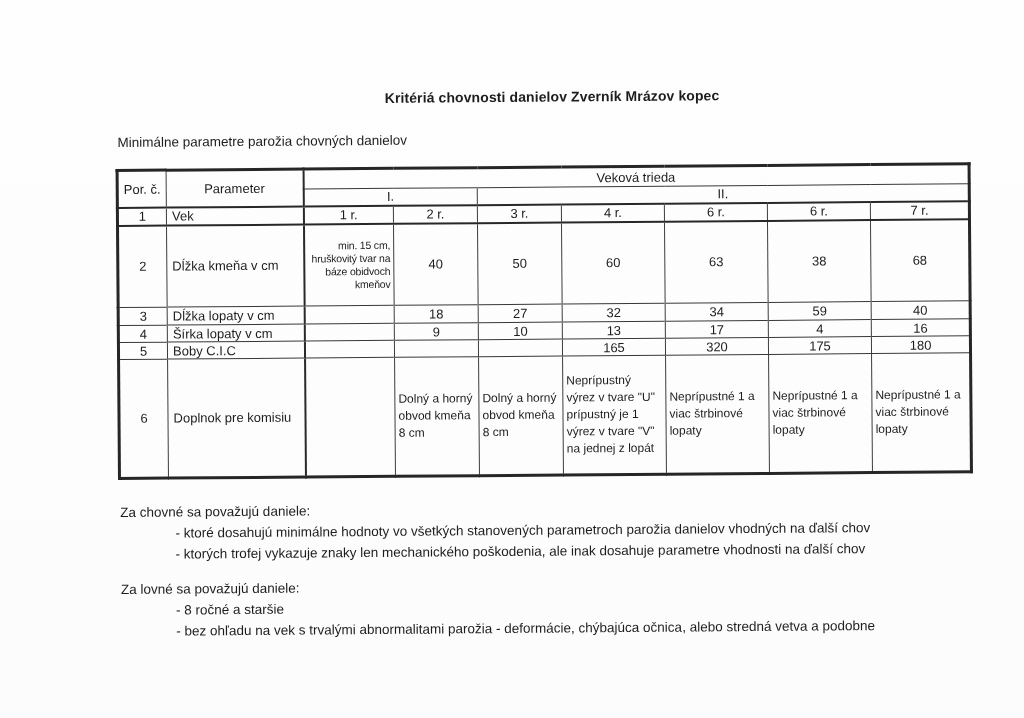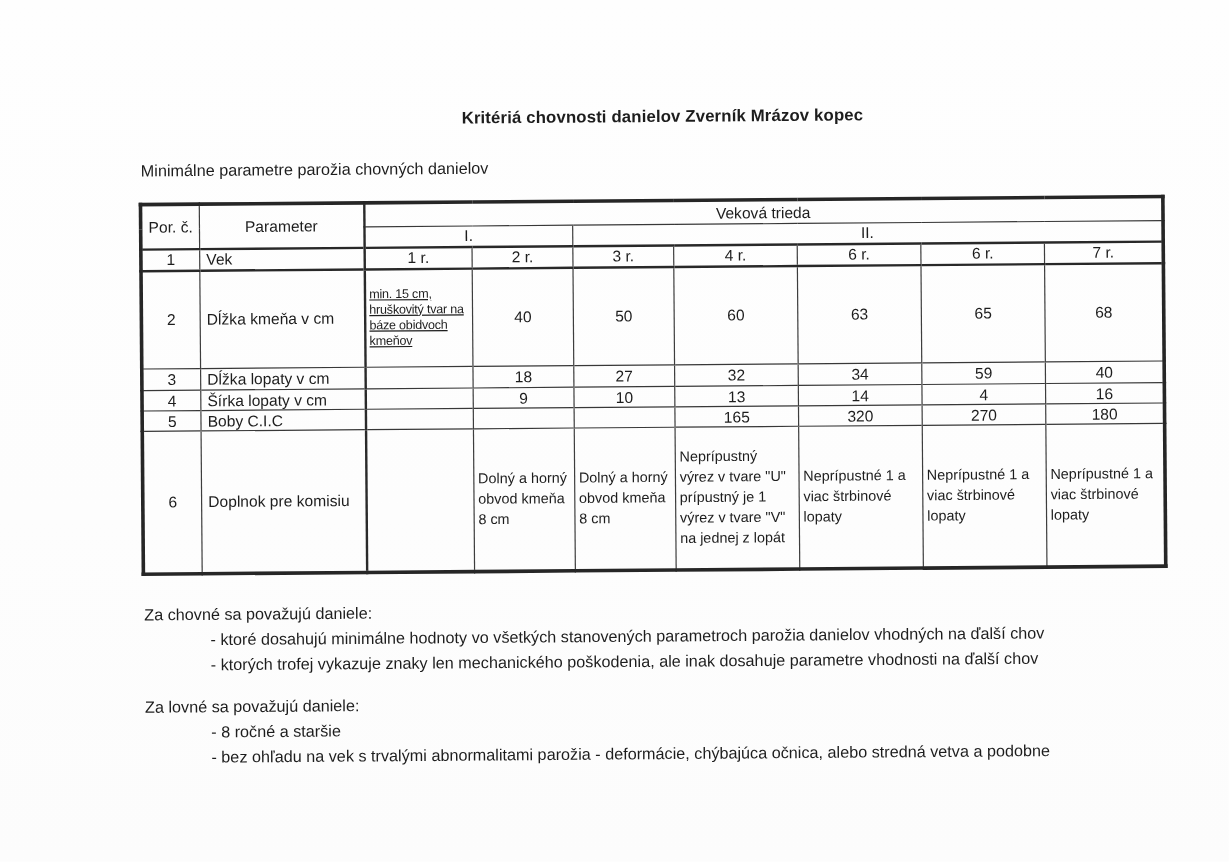--- a/index.html
+++ b/index.html
@@ -39,22 +39,22 @@
     padding:0 2px;
     overflow:hidden;
     vertical-align:middle;
   }
   .criteria .ctr{text-align:center;}
   .criteria .param{text-align:left;padding-left:5px;}
   .criteria .thickR{border-right:2.5px solid #2a2a2a;}
   .criteria tr.rVek td{border-top:2.5px solid #282828;}
   .criteria tr.r2 td{border-top:2.5px solid #282828;}
   .criteria .small{
-    font-size:10.5px;line-height:13px;text-align:left;
-    padding:2px 3px;letter-spacing:-.2px;text-decoration:underline;
+    font-size:10.5px;line-height:13px;text-align:right;
+    padding:2px 3px;letter-spacing:-.2px;
   }
   .criteria .txt{
     font-size:12px;line-height:17px;text-align:left;
     padding:2px 3px;vertical-align:middle;
   }
   tr.hA{height:20px;} tr.hB{height:17px;}
   tr.rVek{height:18px;} tr.r2{height:82px;}
   tr.r3{height:18px;} tr.r4{height:17px;} tr.r5{height:17px;}
   tr.r6{height:119px;}
   .notes{position:absolute;left:120px;font-size:13.5px;}
@@ -108,21 +108,21 @@
         </tr>
 
         <tr class="r2">
           <td class="ctr">2</td>
           <td class="param thickR">Dĺžka kmeňa v cm</td>
           <td class="small">min. 15 cm, hruškovitý tvar na báze obidvoch kmeňov</td>
           <td class="ctr">40</td>
           <td class="ctr">50</td>
           <td class="ctr">60</td>
           <td class="ctr">63</td>
-          <td class="ctr">65</td>
+          <td class="ctr">38</td>
           <td class="ctr">68</td>
         </tr>
 
         <tr class="r3">
           <td class="ctr">3</td>
           <td class="param thickR">Dĺžka lopaty v cm</td>
           <td class="ctr"></td>
           <td class="ctr">18</td>
           <td class="ctr">27</td>
           <td class="ctr">32</td>
@@ -131,34 +131,34 @@
           <td class="ctr">40</td>
         </tr>
 
         <tr class="r4">
           <td class="ctr">4</td>
           <td class="param thickR">Šírka lopaty v cm</td>
           <td class="ctr"></td>
           <td class="ctr">9</td>
           <td class="ctr">10</td>
           <td class="ctr">13</td>
-          <td class="ctr">14</td>
+          <td class="ctr">17</td>
           <td class="ctr">4</td>
           <td class="ctr">16</td>
         </tr>
 
         <tr class="r5">
           <td class="ctr">5</td>
           <td class="param thickR">Boby C.I.C</td>
           <td class="ctr"></td>
           <td class="ctr"></td>
           <td class="ctr"></td>
           <td class="ctr">165</td>
           <td class="ctr">320</td>
-          <td class="ctr">270</td>
+          <td class="ctr">175</td>
           <td class="ctr">180</td>
         </tr>
 
         <tr class="r6">
           <td class="ctr">6</td>
           <td class="param thickR">Doplnok pre komisiu</td>
           <td class="txt"></td>
           <td class="txt">Dolný a horný obvod kmeňa 8 cm</td>
           <td class="txt">Dolný a horný obvod kmeňa 8 cm</td>
           <td class="txt">Neprípustný výrez v tvare "U" prípustný je 1 výrez v tvare "V" na jednej z lopát</td>

